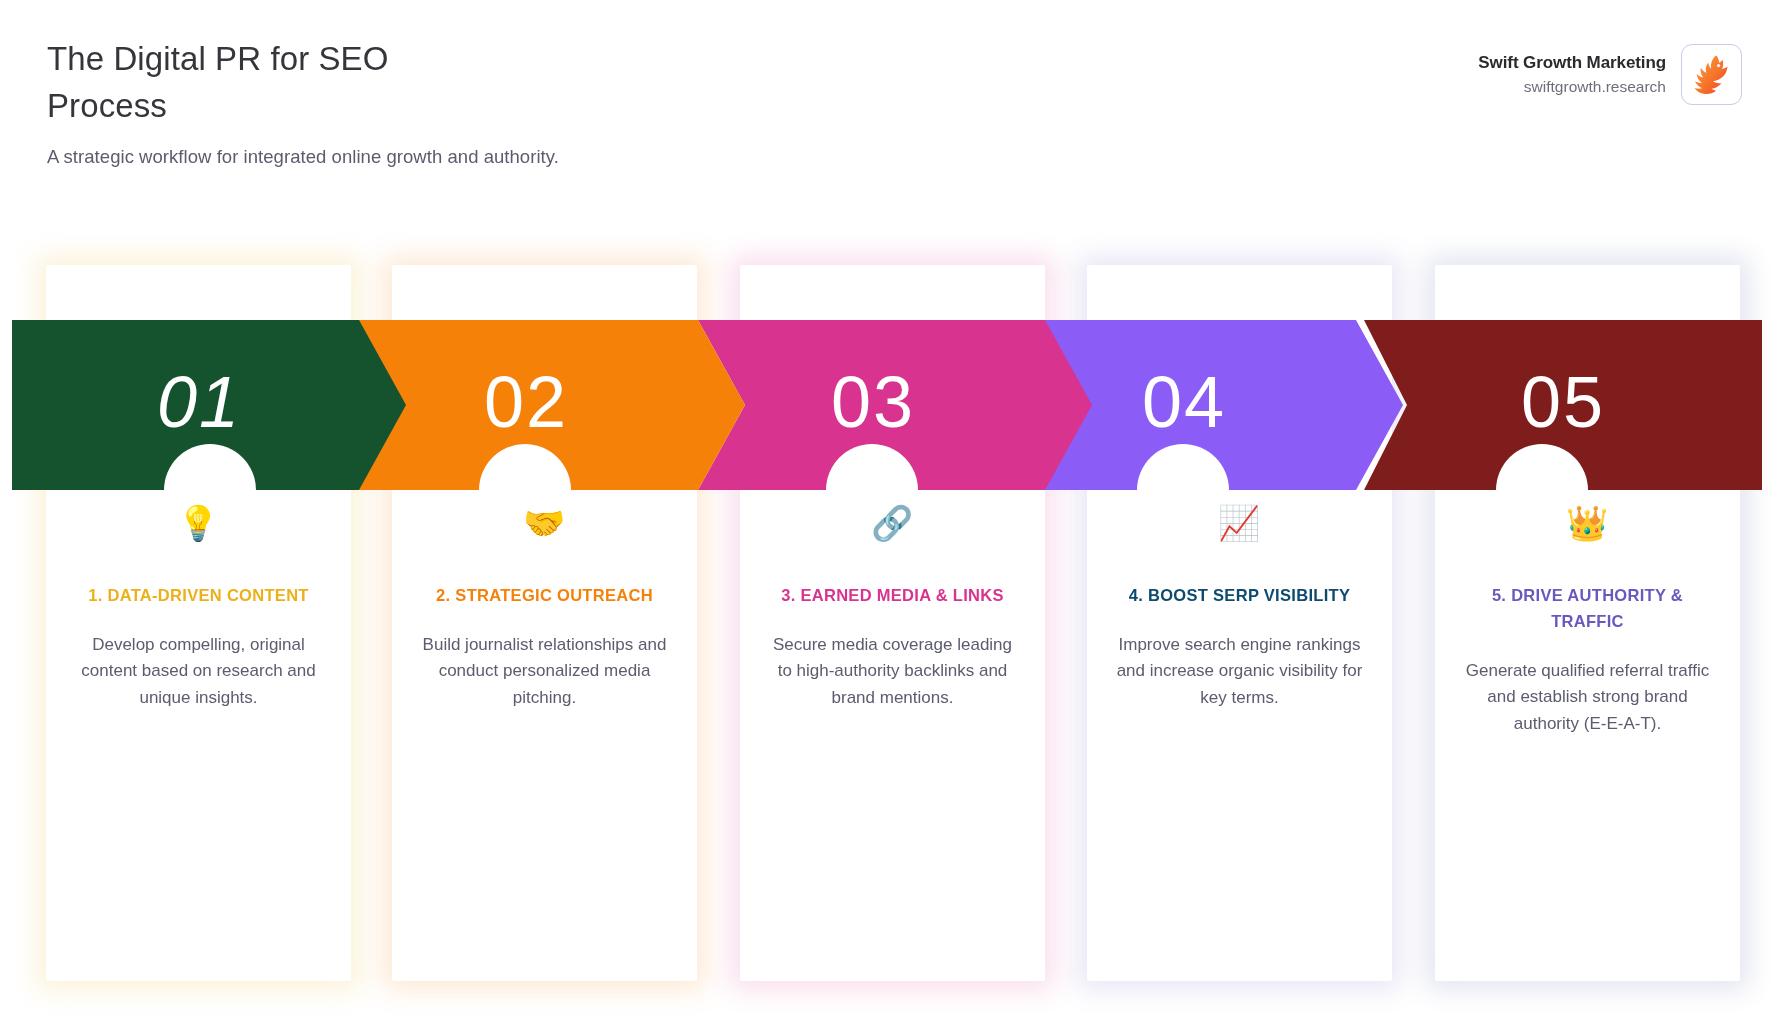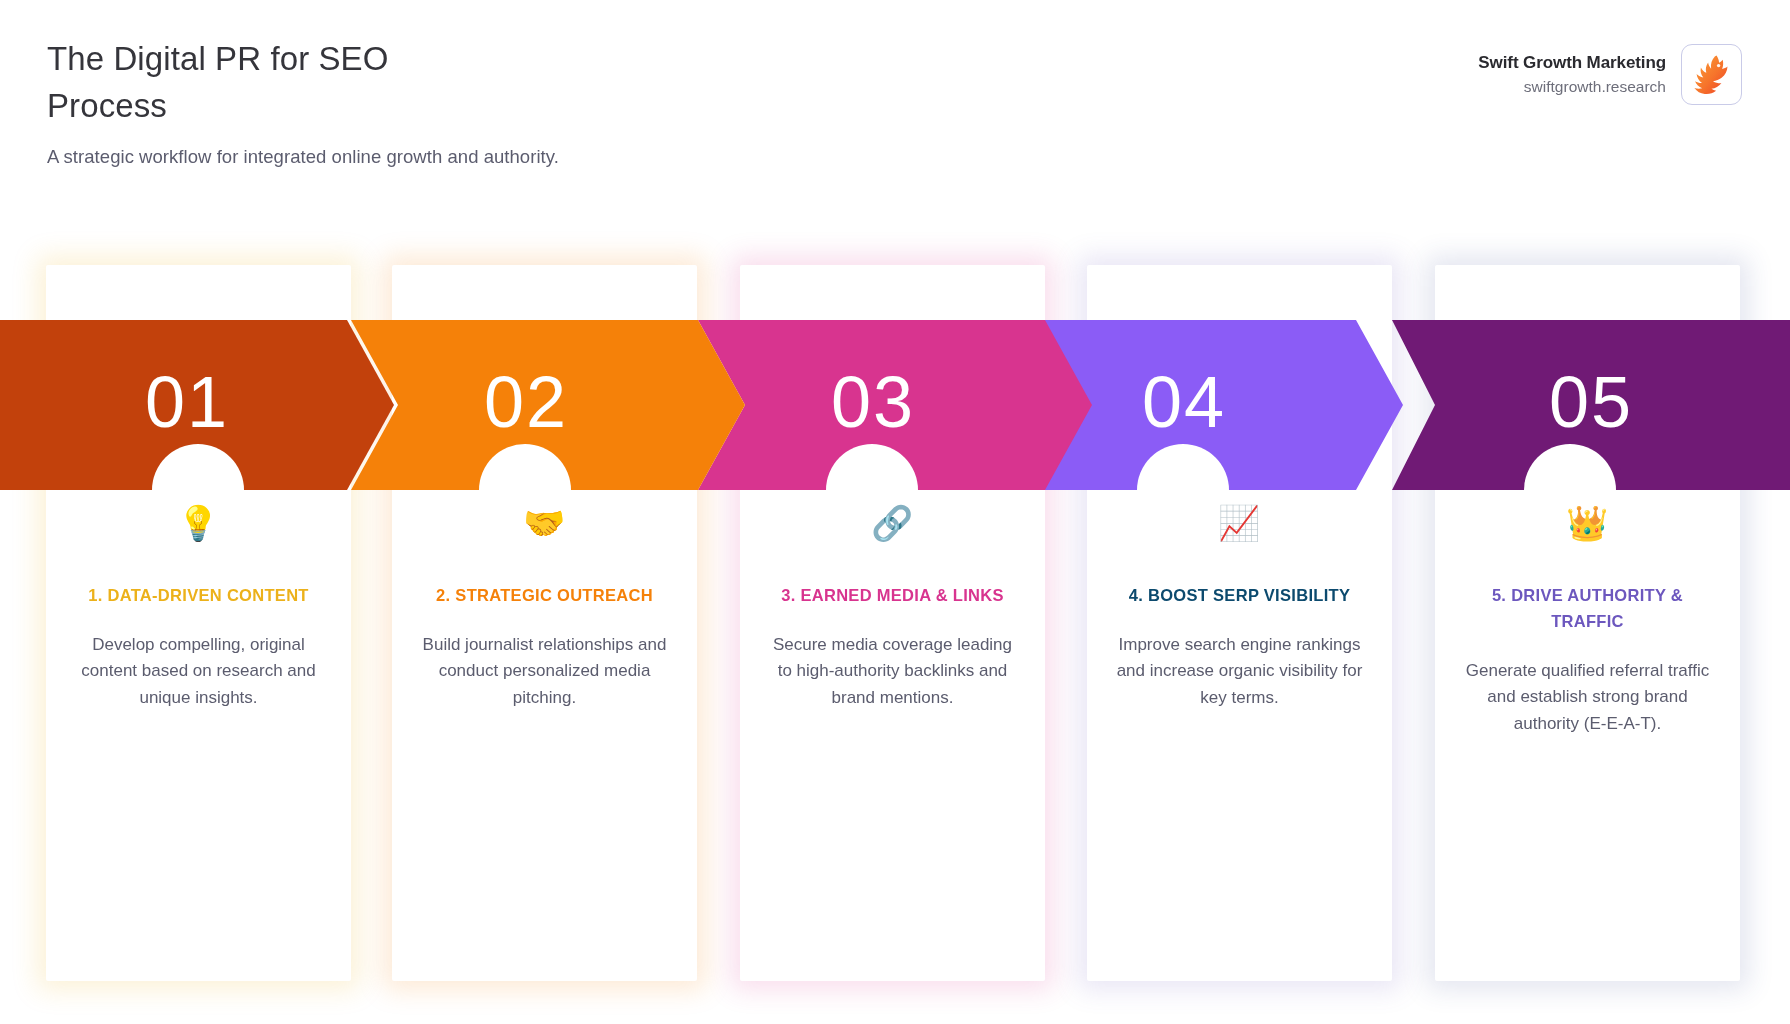--- a/index.html
+++ b/index.html
@@ -268,21 +268,21 @@
         <div class="card-icon">👑</div>
         <div class="card-title" style="color:#6C57BE;">5. Drive Authority &amp; Traffic</div>
         <div class="card-desc">Generate qualified referral traffic and establish strong brand authority (E-E-A-T).</div>
       </div>
     </div>
 
   </div>
 
   <div class="band">
 
-    <div class="chev" style="left:1392px; width:398px; background:#701a75;
+    <div class="chev" style="left:1364px; width:398px; background:#7f1d1d;
                 clip-path: polygon(0 0, 355px 0, 355px 0, 398px 0, 398px 100%, 355px 100%, 0 100%, 43px 50%);">
       <div class="chev-num">05</div>
       <div class="notch" style="left:178px;"></div>
     </div>
 
     <div class="chev" style="left:1009px; width:394px; background:#8b5cf6;
                 clip-path: polygon(0 0, 347px 0, 394px 50%, 347px 100%, 0 100%, 47px 50%);">
       <div class="chev-num" style="padding-right:44px;">04</div>
       <div class="notch" style="left:174px;"></div>
     </div>
@@ -292,21 +292,21 @@
       <div class="chev-num" style="padding-right:44px;">03</div>
       <div class="notch" style="left:174px;"></div>
     </div>
 
     <div class="chev" style="left:351px; width:394px; background:#F58109;
                 clip-path: polygon(0 0, 347px 0, 394px 50%, 347px 100%, 0 100%, 47px 50%);">
       <div class="chev-num" style="padding-right:44px;">02</div>
       <div class="notch" style="left:174px;"></div>
     </div>
 
-    <div class="chev" style="left:0px; width:394px; background:#c2410c;
-                clip-path: polygon(0 0, 347px 0, 394px 50%, 347px 100%, 0 100%);">
+    <div class="chev" style="left:12px; width:394px; background:#14532d;
+                clip-path: polygon(0 0, 347px 0, 394px 50%, 347px 100%, 0 100%); font-style: italic;">
       <div class="chev-num" style="padding-right:20px;">01</div>
       <div class="notch" style="left:198px;"></div>
     </div>
 
   </div>
 
 </div>
 
 </body></html>

